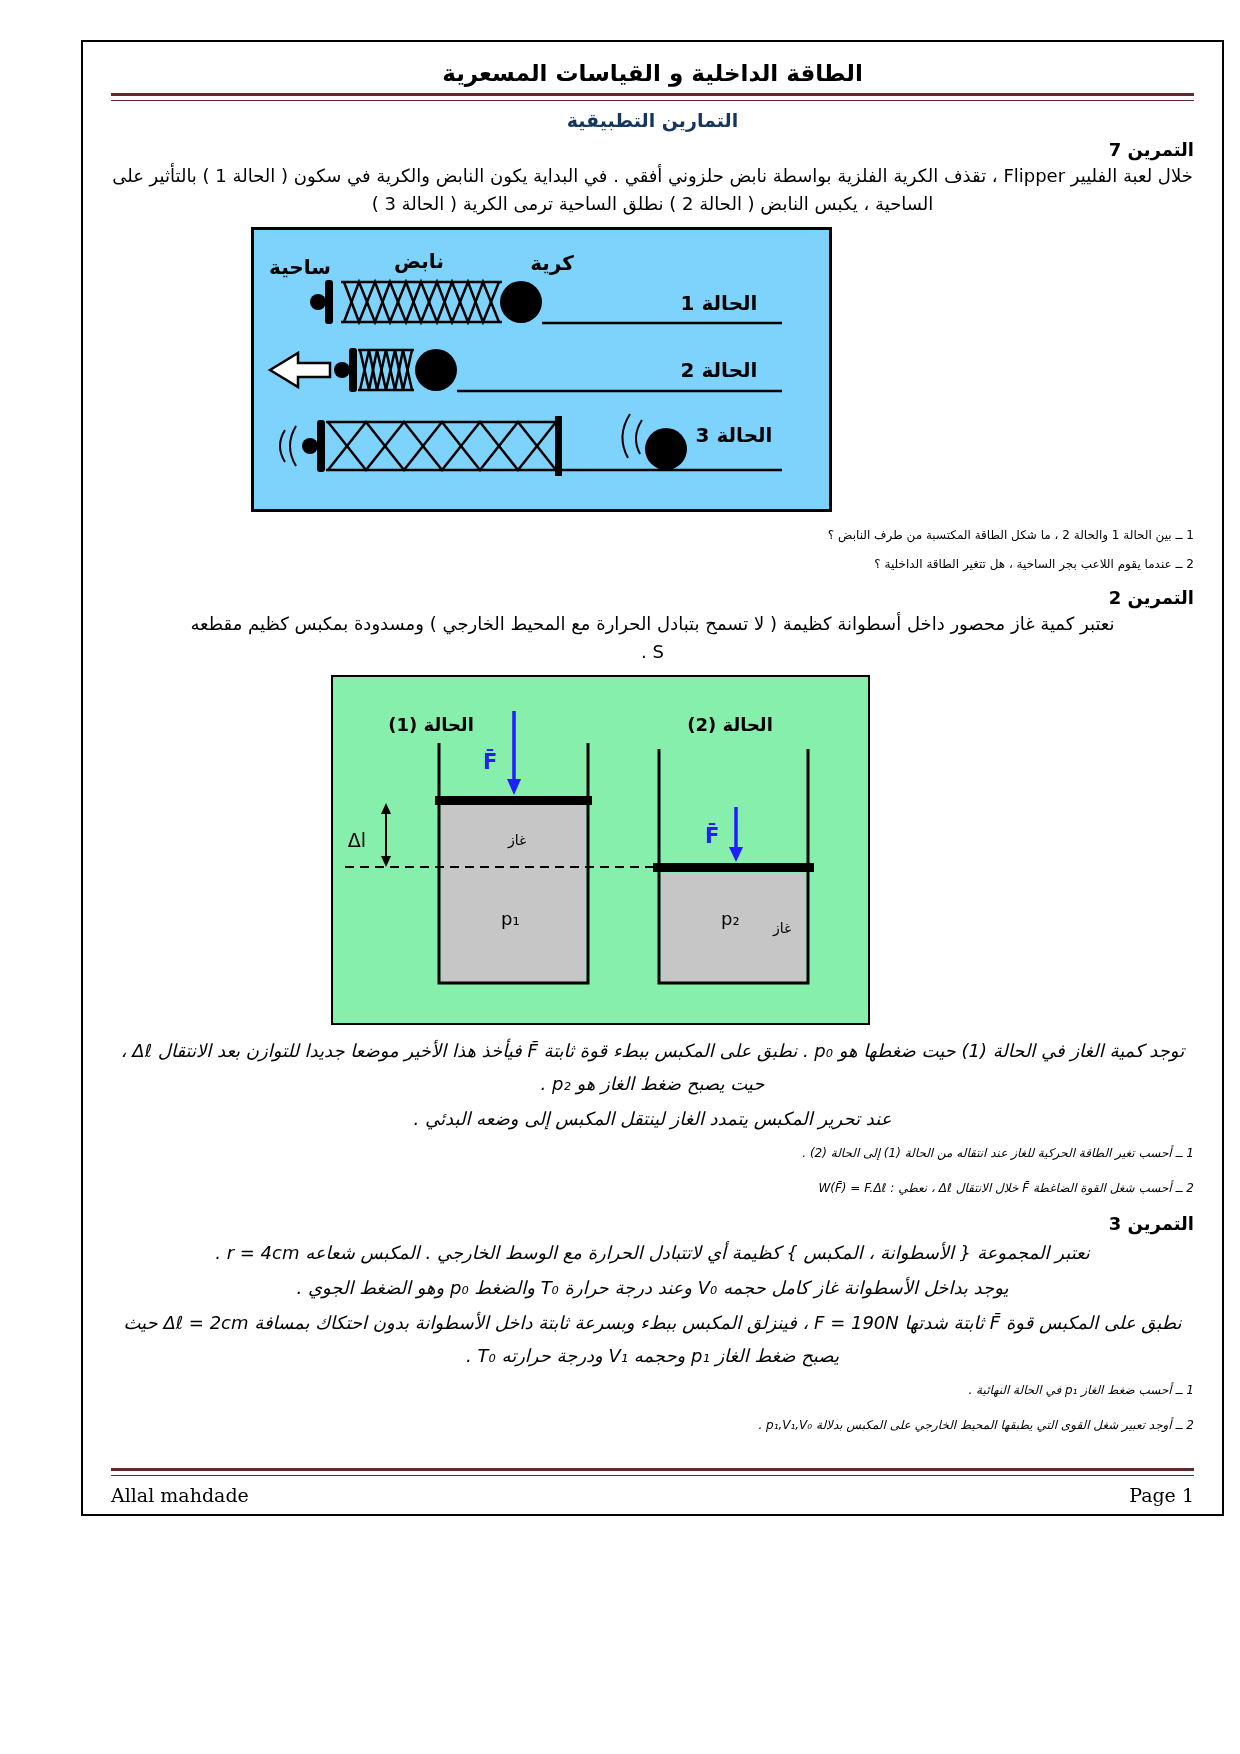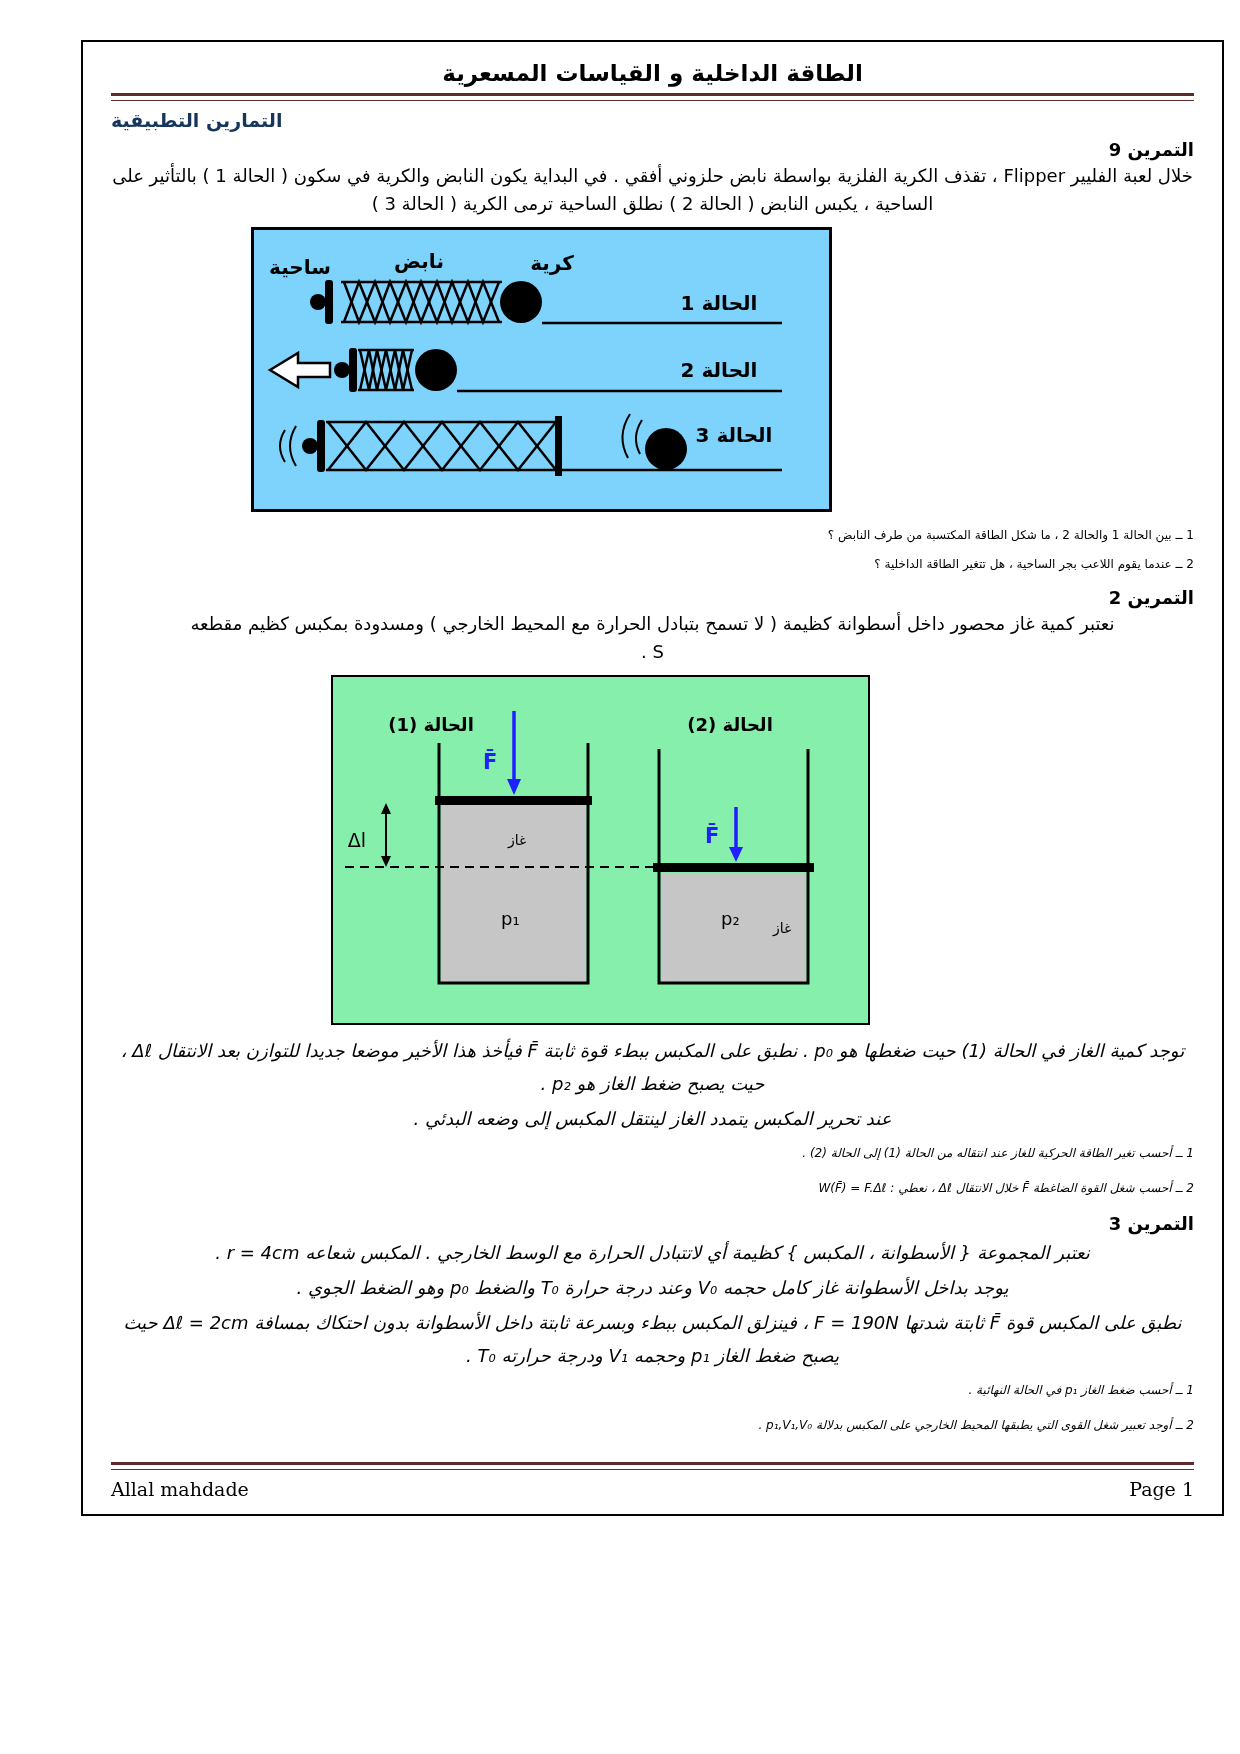--- a/index.html
+++ b/index.html
@@ -5,53 +5,53 @@
   html,body{margin:0;padding:0;}
   body{width:1240px;height:1754px;background:#ffffff;color:#000;
        font-family:"DejaVu Sans",sans-serif;}
   .page{position:relative;width:1240px;height:1754px;overflow:hidden;margin-left:36px;}
   .frame{position:absolute;left:45px;top:40px;width:1143px;height:1476px;
          border:2px solid #000;padding:16px 28px;box-sizing:border-box;background:#fff;}
   .title{font-size:23px;font-weight:bold;text-align:center;line-height:30px;}
   .hrule{margin:5px 0 6px;height:4px;
          border-top:3px solid var(--rule-color,#5e2a2a);
          border-bottom:1px solid var(--rule-color,#5e2a2a);}
-  .subtitle{font-size:19px;font-weight:bold;text-align:left;
+  .subtitle{font-size:19px;font-weight:bold;text-align:center;
             color:var(--subtitle-color,#17365d);margin:8px 0 4px;}
   .exh{direction:rtl;text-align:right;font-size:18px;font-weight:bold;margin:8px 0 2px;}
   .para{direction:rtl;text-align:center;font-size:18px;line-height:28px;margin:0;}
   .q{direction:rtl;text-align:right;font-size:12px;line-height:29px;margin:0;}
   .spread{line-height:33px;margin:2px 0;font-style:italic;}
   .figwrap{direction:ltr;}
   .fig1{width:575px;border:3px solid #000;margin:9px 0 9px 140px;background:#7dd3fc;}
   .fig2{width:535px;border:2px solid #000;margin:9px 0 9px 220px;background:#86efac;}
   svg{display:block;}
   svg text{font-family:"DejaVu Sans",sans-serif;}
   .force-stroke{stroke:var(--force-color,#1f1fff);}
   .force-fill{fill:var(--force-color,#1f1fff);}
   .force-text{fill:var(--force-color,#1f1fff);}
   .gas{fill:var(--gas-color,#c6c6c6);}
-  .footer{position:absolute;left:28px;right:28px;bottom:14px;}
+  .footer{position:absolute;left:28px;right:28px;bottom:8px;}
   .footer-rule{height:4px;margin-bottom:8px;
          border-top:3px solid var(--rule-color,#5e2a2a);
          border-bottom:1px solid var(--rule-color,#5e2a2a);}
   .footer-row{display:flex;justify-content:space-between;
          font-family:"DejaVu Serif",serif;font-size:19px;}
 </style>
 </head>
 <body>
 
 <div class="page">
  <div class="frame">
 
   <div class="title">الطاقة الداخلية و القياسات المسعرية</div>
   <div class="hrule"></div>
   <div class="subtitle">التمارين التطبيقية</div>
 
-  <div class="exh">التمرين 9</div>
+  <div class="exh">التمرين 7</div>
   <p class="para">خلال لعبة الفليير Flipper ، تقذف الكرية الفلزية بواسطة نابض حلزوني أفقي . في البداية يكون النابض والكرية في سكون ( الحالة 1 ) بالتأثير على الساحية ، يكبس النابض ( الحالة 2 ) نطلق الساحية ترمى الكرية ( الحالة 3 )</p>
 
   <div class="figwrap">
    <div class="fig1">
     <svg width="569" height="279" viewBox="0 0 569 279">
       <g font-weight="bold" font-size="20" text-anchor="middle" fill="#000">
         <text x="46" y="44">ساحية</text>
         <text x="165" y="38">نابض</text>
         <text x="298" y="40">كرية</text>
         <text x="465" y="80">الحالة 1</text>

